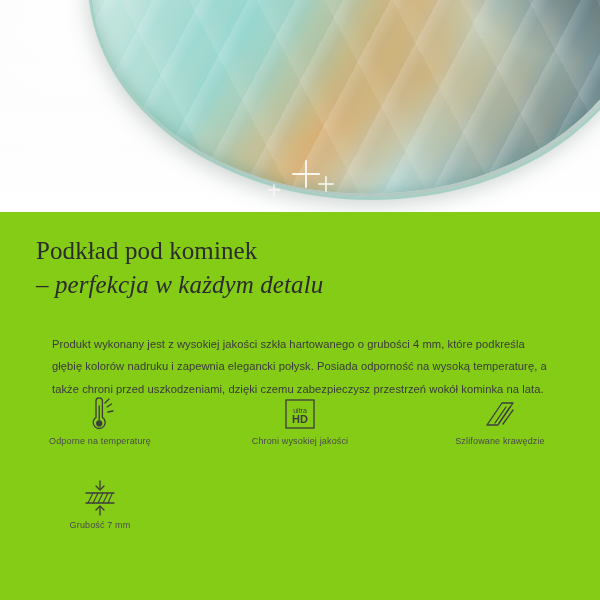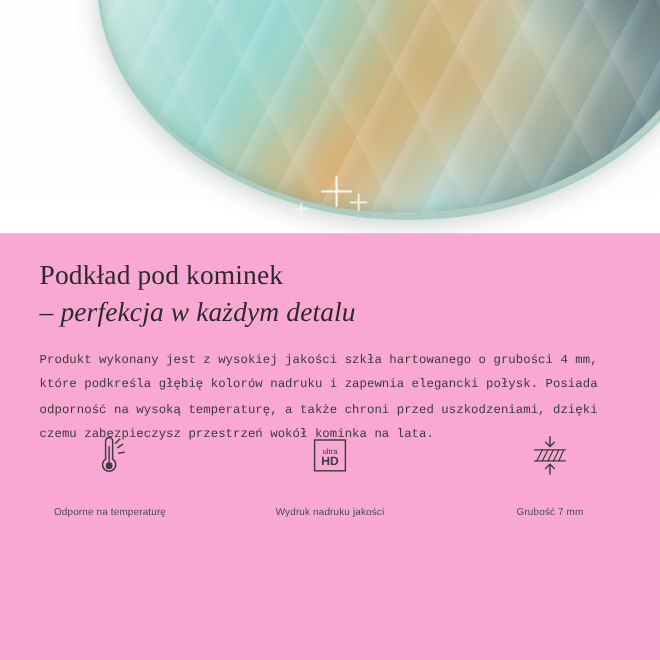--- a/index.html
+++ b/index.html
@@ -10,21 +10,21 @@
     width: 600px;
     height: 600px;
     background: #ffffff;
     font-family: "Liberation Sans", sans-serif;
     overflow: hidden;
   }
   .page {
     position: relative;
     width: 600px;
     height: 600px;
-    background: #f9a8d4;
+    background: #84cc16;
     overflow: hidden;
   }
 
   
   .hero {
     position: absolute;
     top: 0;
     left: 0;
     width: 600px;
     height: 212px;
@@ -105,23 +105,23 @@
     padding: 22px 36px 0 36px;
     font-family: "Liberation Serif", serif;
     font-weight: 400;
     font-size: 25px;
     line-height: 1.34;
     color: #2b2b2b;
     letter-spacing: .1px;
   }
   .headline .line2 { display: block; font-style: italic; }
   .paragraph {
-    margin: 0;
+    margin: 16px;
     padding: 16px 36px 0 36px;
-    font-family: Liberation Mono, monospace;
+    font-family: Liberation Sans, sans-serif;
     font-size: 11.2px;
     line-height: 2.0;
     color: #3a3a3a;
     letter-spacing: .05px;
   }
 
   
   .features {
     position: absolute;
     left: 0;
@@ -138,21 +138,21 @@
     align-items: center;
     justify-content: flex-start;
   }
   .feature-icon {
     height: 44px;
     display: flex;
     align-items: center;
     justify-content: center;
   }
   .feature-label {
-    margin-top: 24px;
+    margin-top: 0;
     font-size: 9px;
     color: #4a4a4a;
     letter-spacing: .15px;
     text-align: center;
   }
   svg { display: block; }
 </style>
 </head>
 <body>
 
@@ -192,25 +192,34 @@
     </div>
 
     <div class="feature">
       <span class="feature-icon">
         <svg width="36" height="36" viewBox="0 0 36 36">
           <rect x="4" y="4" width="28" height="28" fill="none" stroke="#3c3c3c" stroke-width="1.3"></rect>
           <text x="18" y="16.5" text-anchor="middle" font-family="Liberation Sans, sans-serif" font-size="7" fill="#3c3c3c">ultra</text>
           <text x="18" y="27" text-anchor="middle" font-family="Liberation Sans, sans-serif" font-size="11" font-weight="bold" fill="#3c3c3c">HD</text>
         </svg>
       </span>
-      <span class="feature-label">Wydruk nadruku jakości</span>
-    </div>
-
-
-
+      <span class="feature-label">Chroni wysokiej jakości</span>
+    </div>
+
+
+
+    <div class="feature">
+      <span class="feature-icon">
+        <svg width="36" height="34" viewBox="0 0 36 34" fill="none" stroke="#3c3c3c" stroke-width="1.3" stroke-linecap="round" stroke-linejoin="round">
+          <path d="M5 28 L20 6 H31 L16 28 Z"></path>
+          <path d="M13 26 L24 10M17 26 L28 10M21 27 L31 13"></path>
+        </svg>
+      </span>
+      <span class="feature-label">Szlifowane krawędzie</span>
+    </div>
 
     <div class="feature">
       <span class="feature-icon">
         <svg width="38" height="40" viewBox="0 0 38 40" fill="none" stroke="#3c3c3c" stroke-width="1.3" stroke-linecap="round" stroke-linejoin="round">
           <line x1="19" y1="3" x2="19" y2="11"></line>
           <path d="M15 8l4 4 4-4"></path>
           <line x1="5" y1="15" x2="33" y2="15"></line>
           <line x1="5" y1="25" x2="33" y2="25"></line>
           <path d="M7 25 L12 15M12 25 L17 15M17 25 L22 15M22 25 L27 15M27 25 L31 16" stroke-width="1.1"></path>
           <line x1="19" y1="37" x2="19" y2="29"></line>

